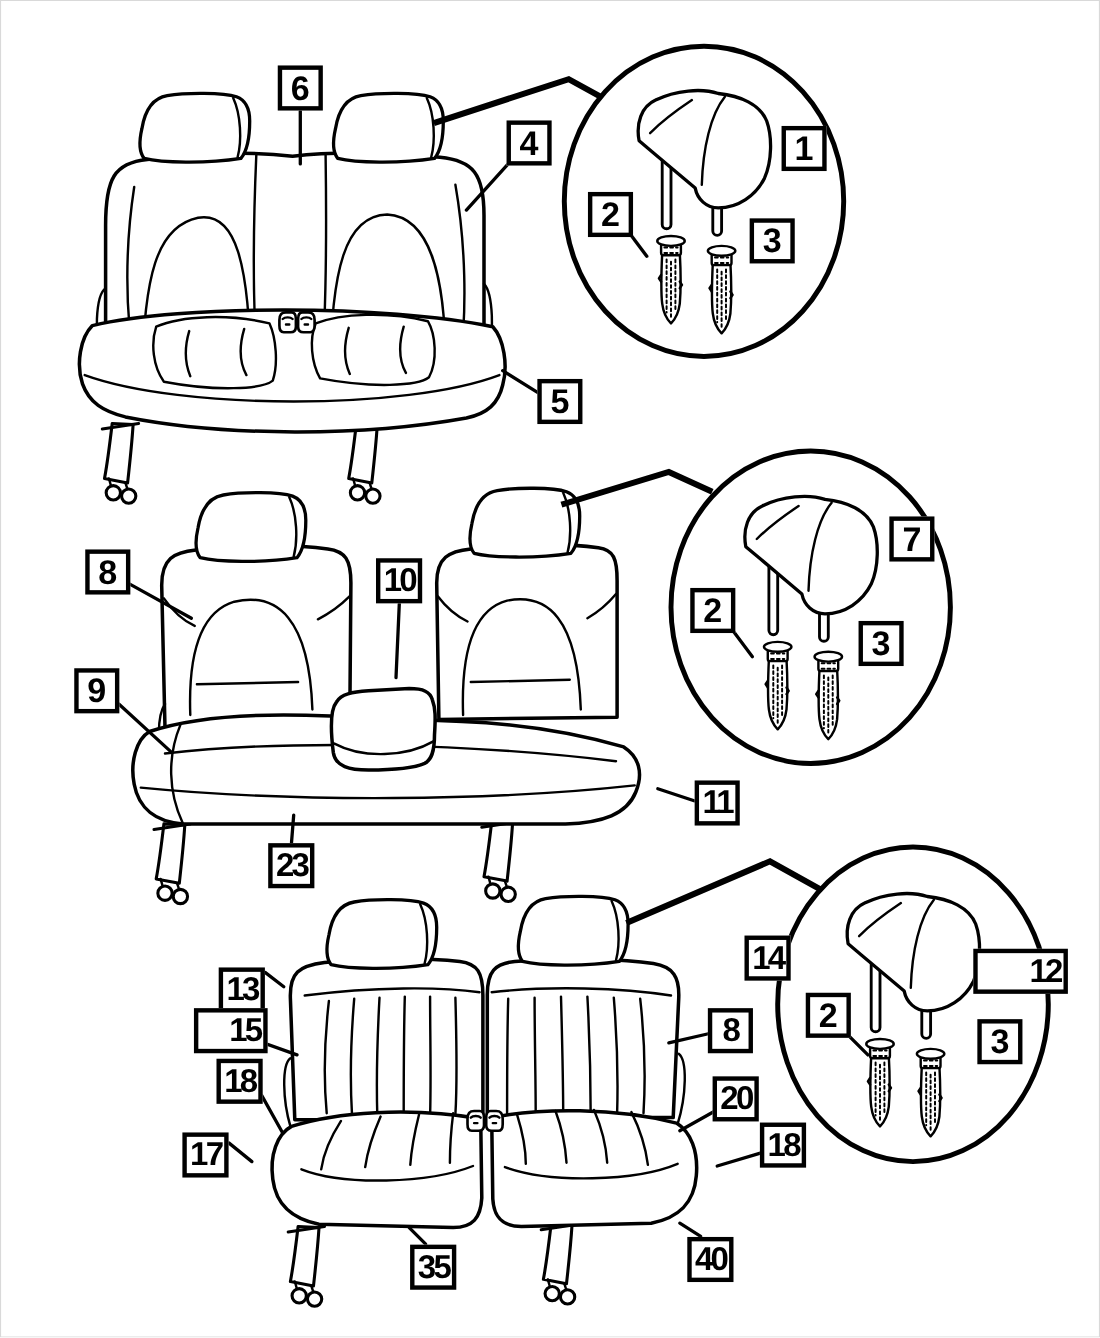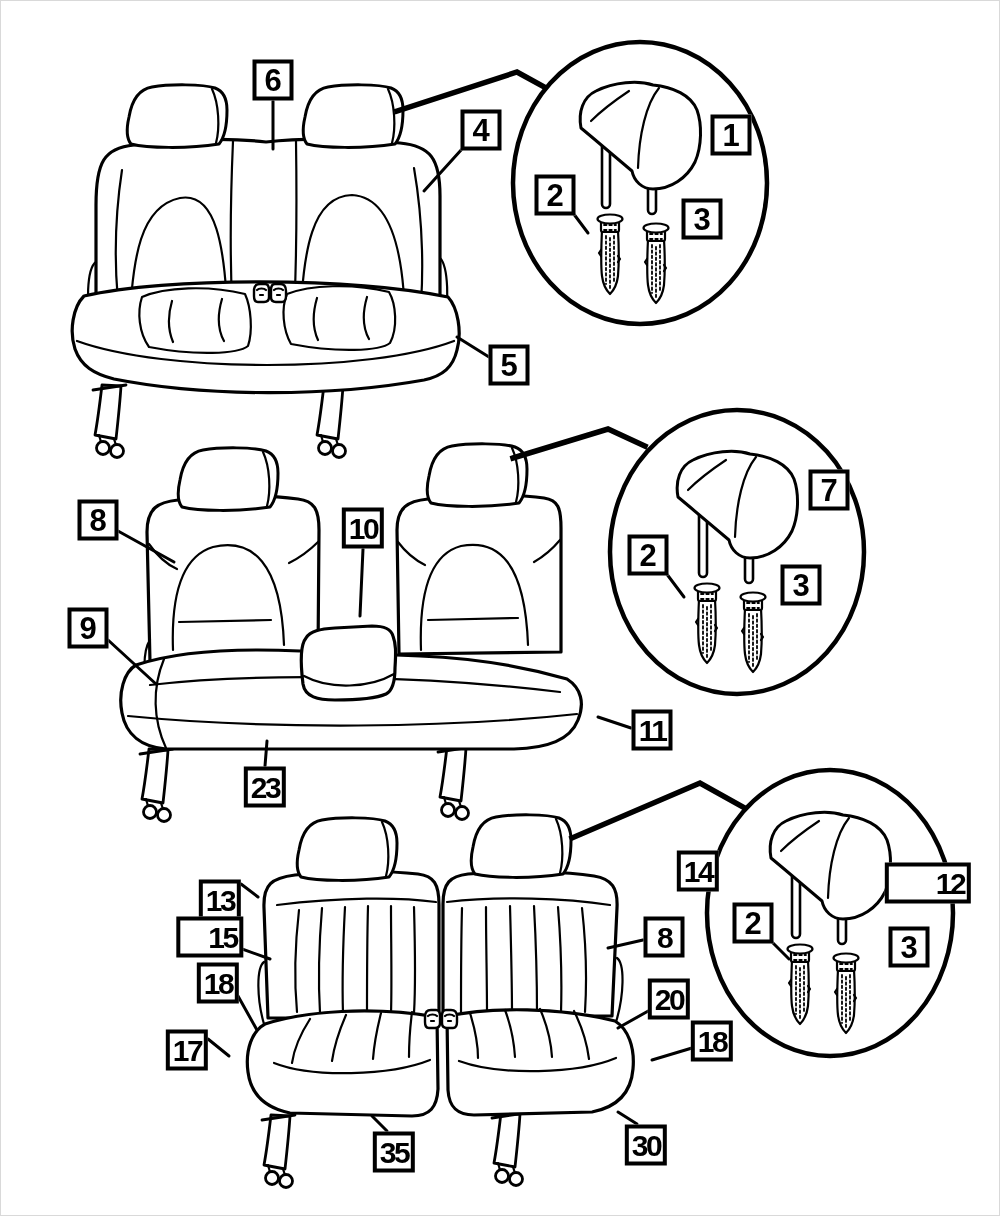--- a/index.html
+++ b/index.html
@@ -198,15 +198,15 @@
       <div class="callout two" style="left: 928px; top: 883px; padding-left: 47px;">12</div>
       <div class="callout two" style="left: 210px; top: 937px; padding-left: 28px;">15</div>
       <div class="callout two" style="left: 664px; top: 937px;">8</div>
       <div class="callout" style="left: 753px; top: 923px;">2</div>
       <div class="callout" style="left: 909px; top: 947px;">3</div>
       <div class="callout two" style="left: 218px; top: 983px;">18</div>
       <div class="callout two" style="left: 669px; top: 999px;">20</div>
       <div class="callout two" style="left: 187px; top: 1031px; margin-top: 19px;">17</div>
       <div class="callout two" style="left: 712px; top: 1041px;">18</div>
       <div class="callout two" style="left: 394px; top: 1152px;">35</div>
-      <div class="callout two" style="left: 646px; top: 1145px;">30</div>
+      <div class="callout two" style="left: 646px; top: 1145px;">40</div>
     </div>
 </div>
 
 </body></html>

